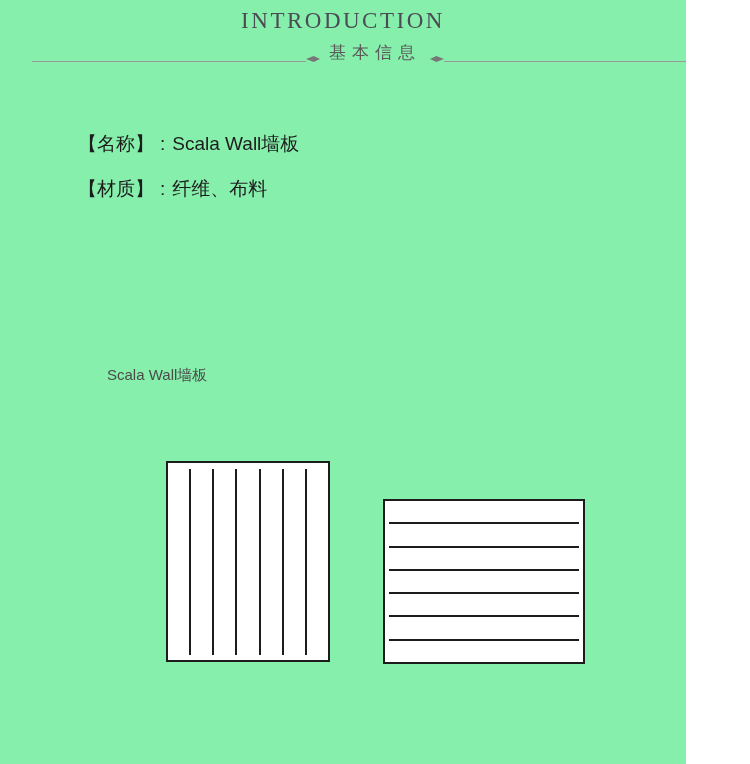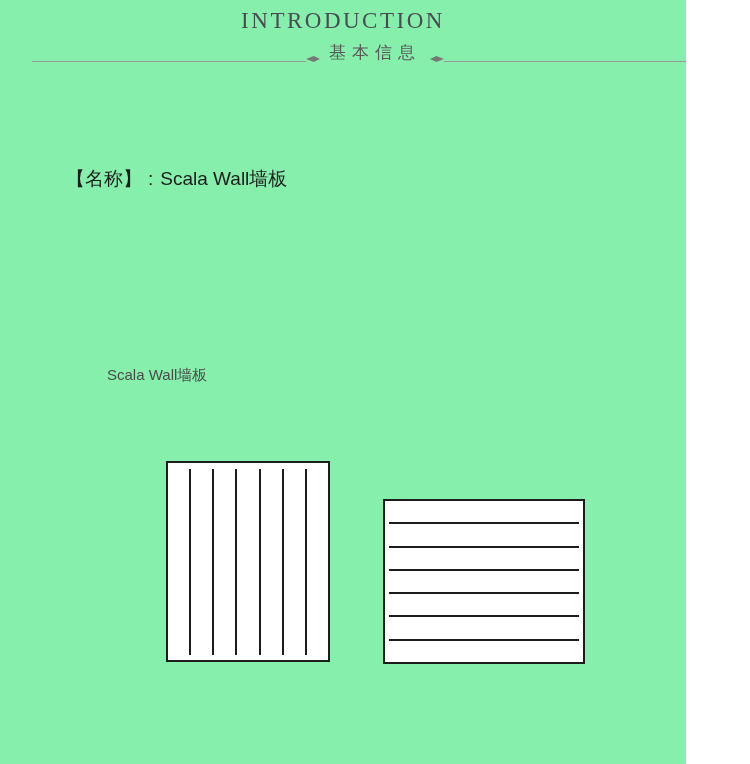--- a/index.html
+++ b/index.html
@@ -55,23 +55,22 @@
     font-size: 17px;
     letter-spacing: 6px;
     color: #5a5a5a;
     line-height: 18px;
     white-space: nowrap;
   }
 
   
   .specs {
     position: absolute;
-    left: 66px;
+    left: 78px;
     top: 133px;
-    margin-top: 35px;
   }
   .spec-row {
     font-size: 19px;
     line-height: 21px;
     margin-bottom: 24px;
     color: #1c1c1c;
     white-space: nowrap;
   }
   .spec-row .colon { margin: 0 7px 0 6px; }
 
@@ -131,20 +130,23 @@
     <span class="diamond left"></span>
     <span class="subtitle">基本信息</span>
     <span class="diamond right"></span>
     <span class="rule"></span>
   </div>
 
   <div class="specs">
     <div class="spec-row">
       <span>【名称】</span><span class="colon">:</span><span>Scala Wall墙板</span>
     </div>
+    <div class="spec-row">
+      <span>【材质】</span><span class="colon">:</span><span>纤维、布料</span>
+    </div>
   </div>
 
   <div class="caption">Scala Wall墙板</div>
 
   <div class="panel vertical">
       <div class="slat"></div>
       <div class="slat"></div>
       <div class="slat"></div>
       <div class="slat"></div>
       <div class="slat"></div>

